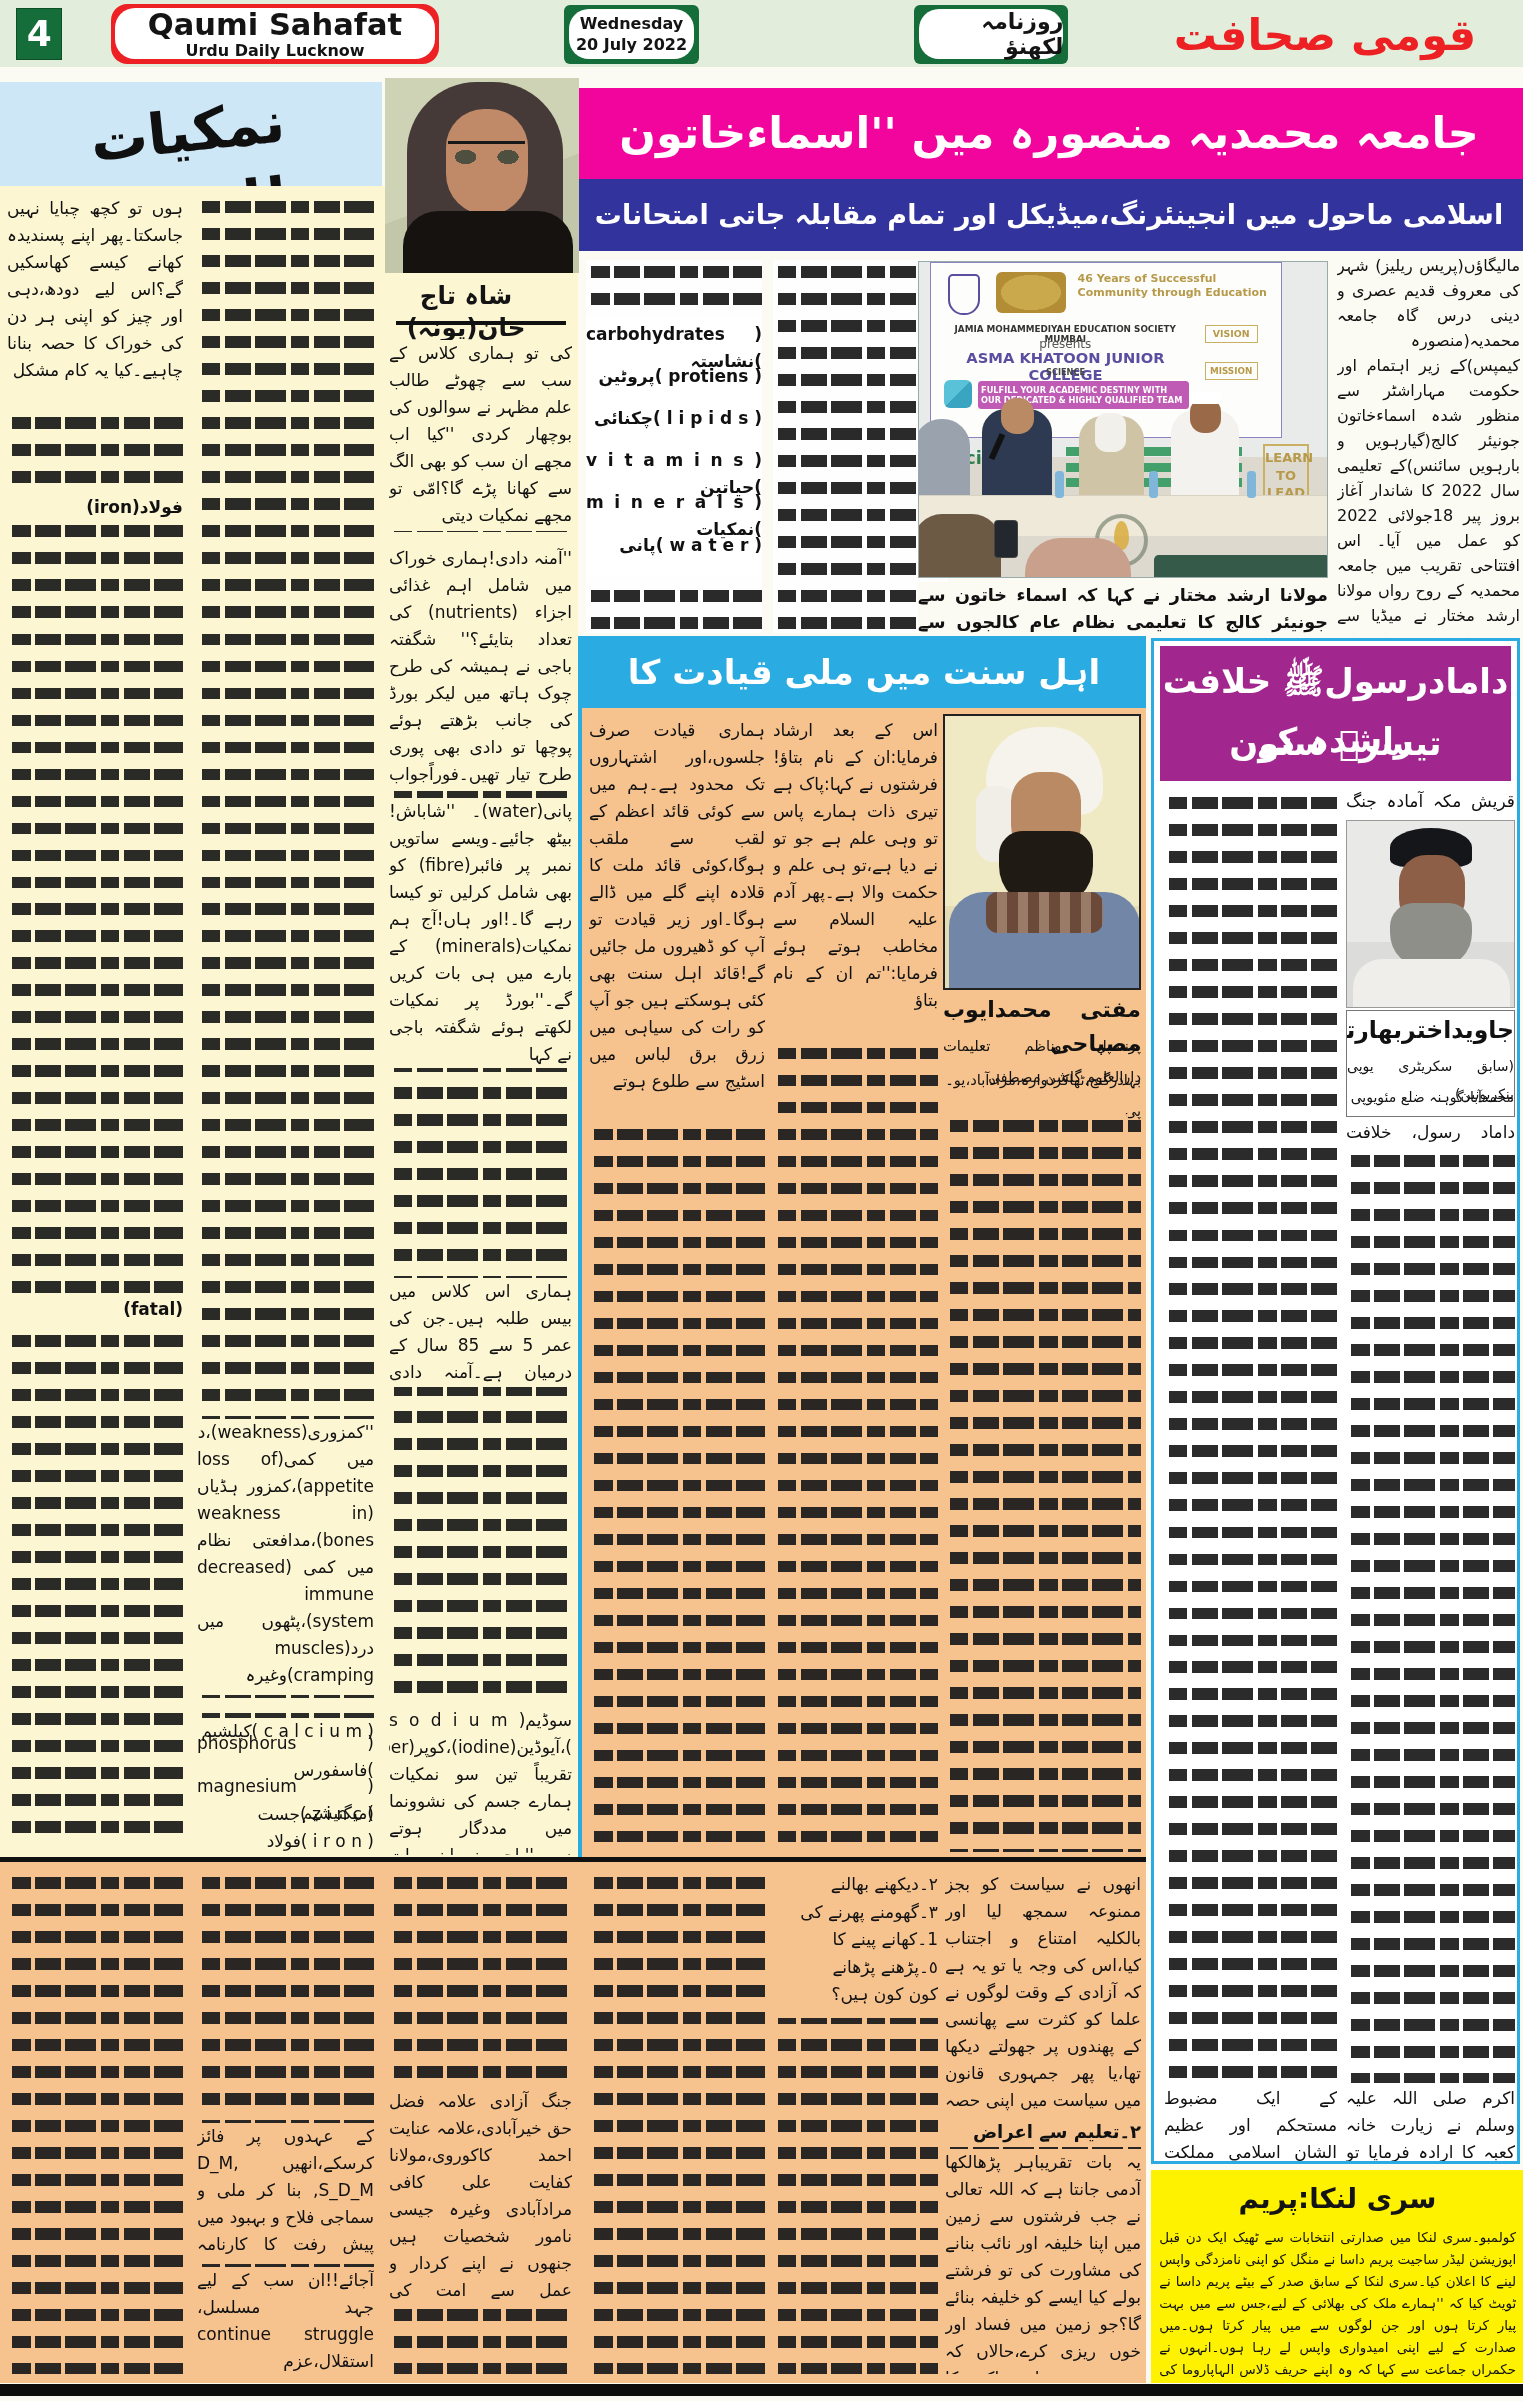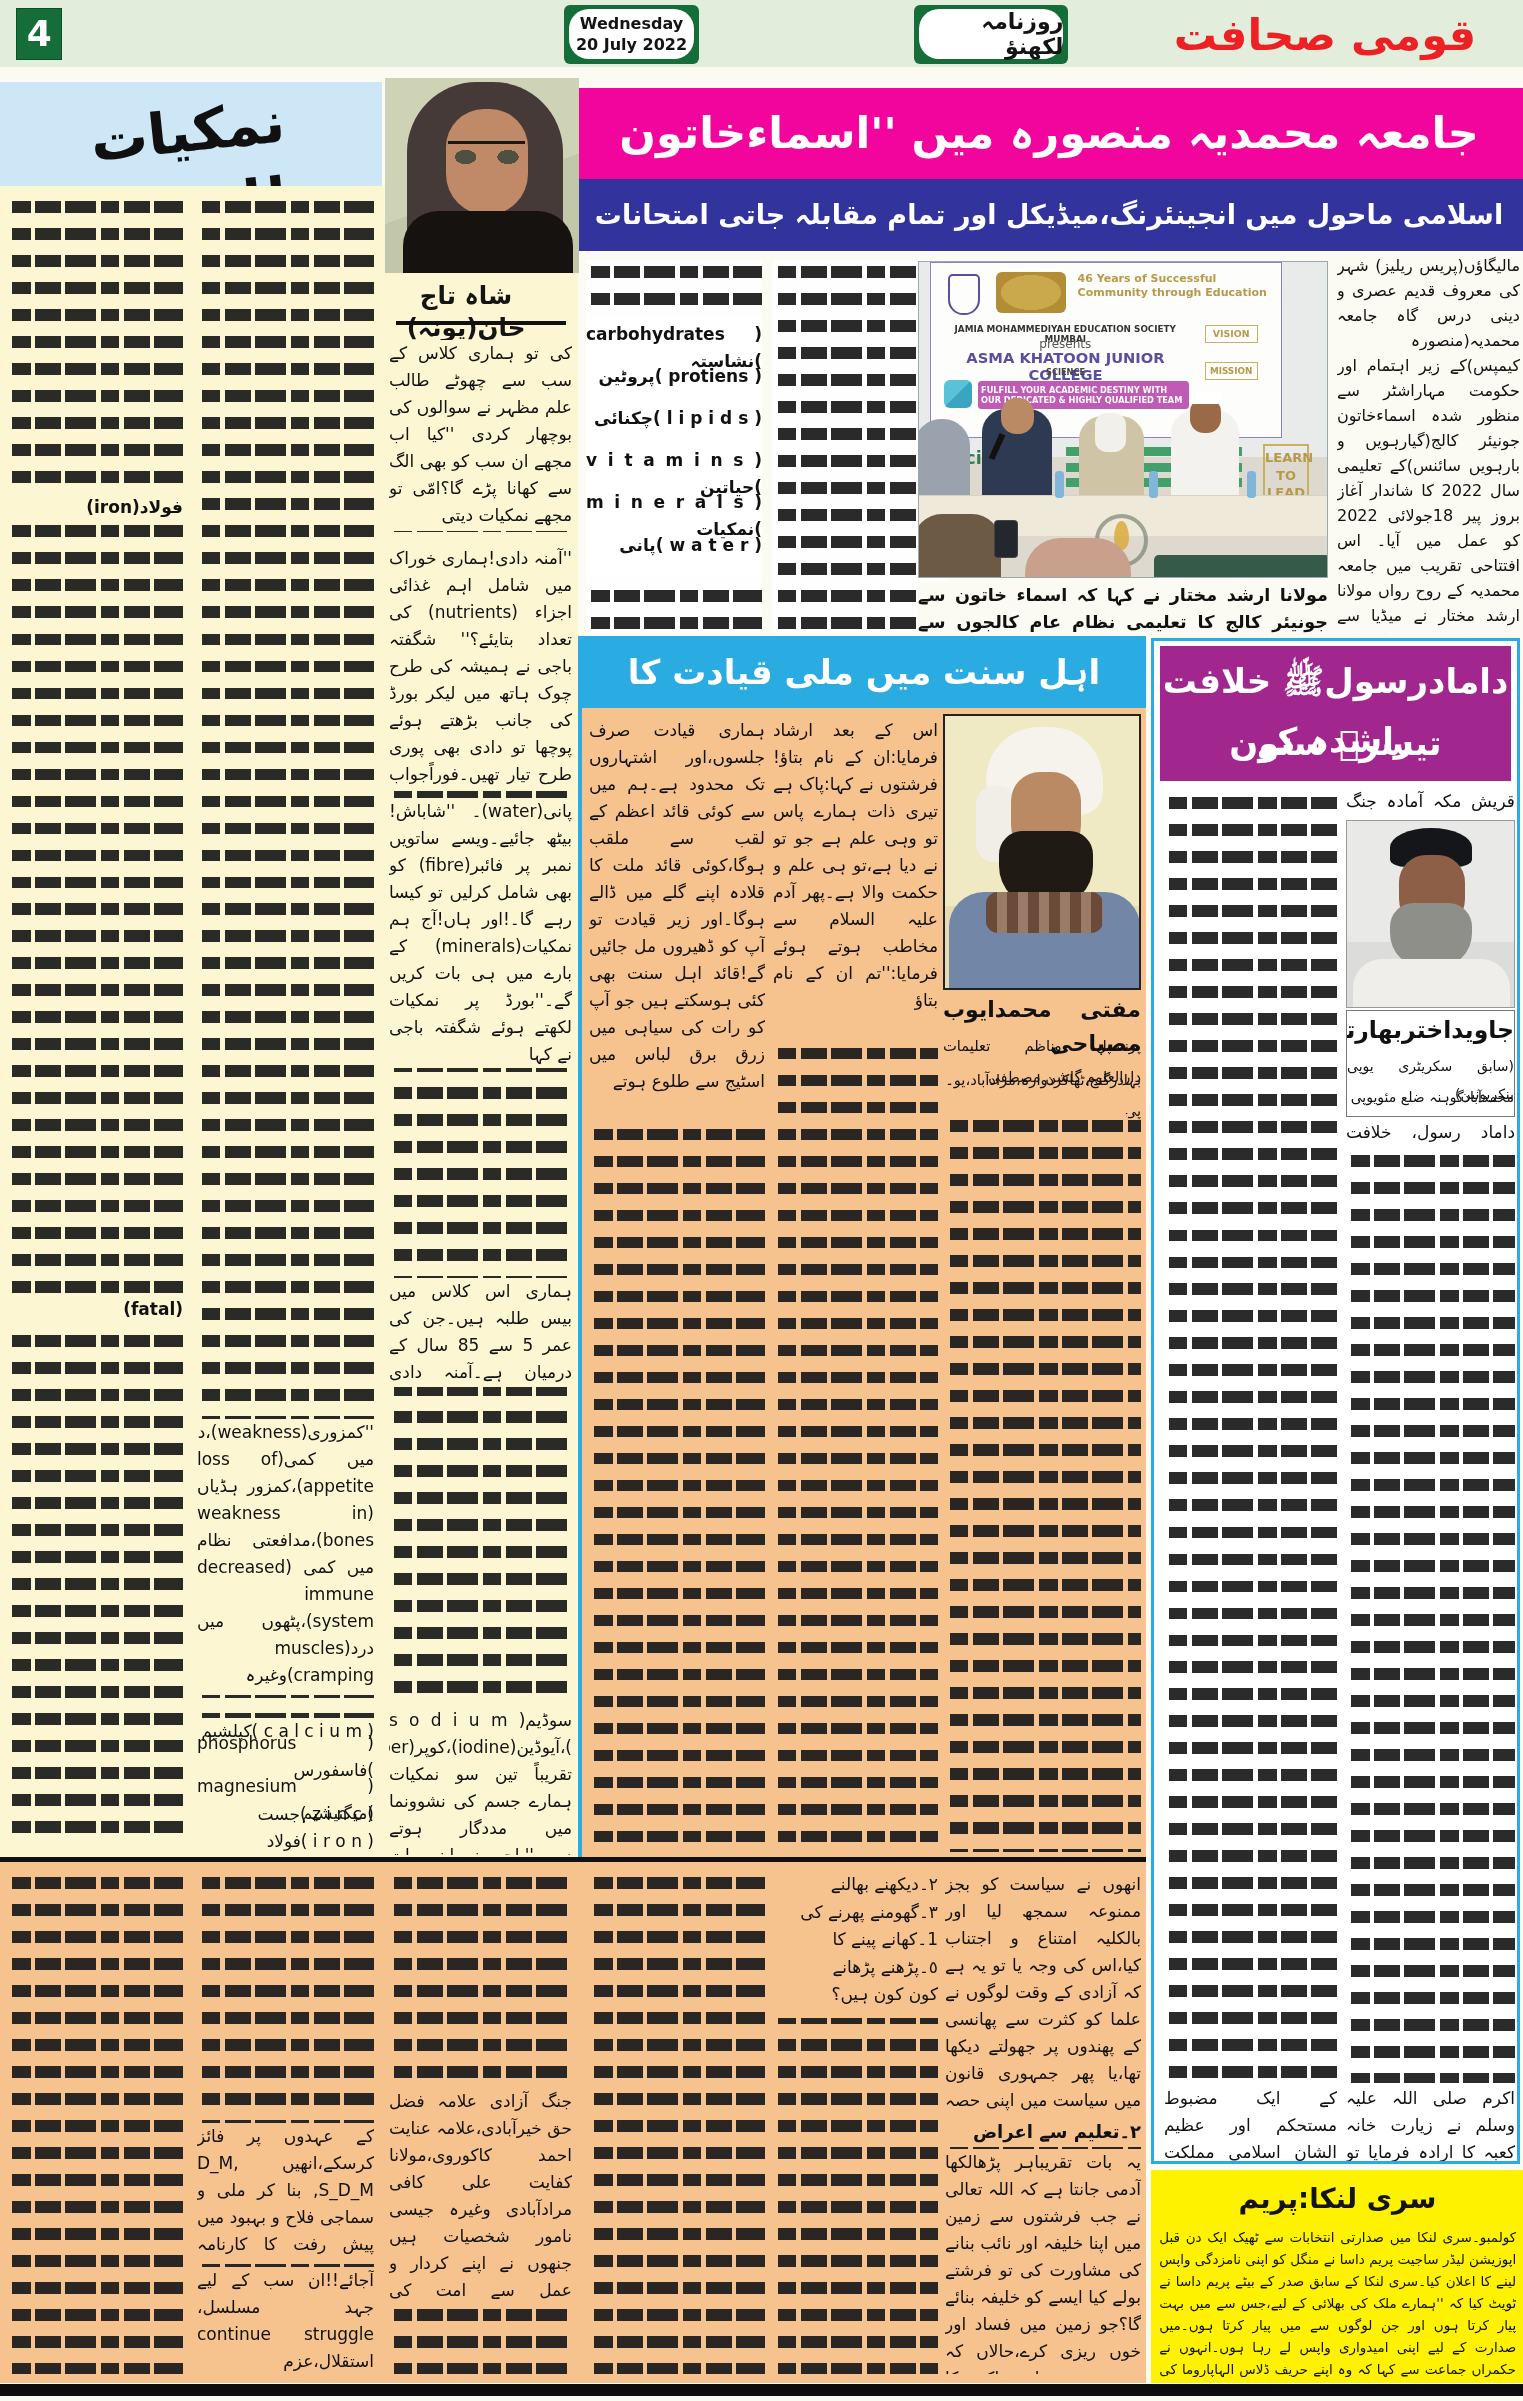--- a/index.html
+++ b/index.html
@@ -26,20 +26,26 @@
 </style>
 </head>
 <body>
 
 <div id="page">
 
   <div class="abs" style="left:0;top:0;width:1524px;height:67px;background:#e2eedb"></div>
   <div class="abs c" style="left:16.4px;top:8.2px;width:46px;height:52px;background:#156e39;border:1.8px solid #0c4f27">
     <span class="b" style="color:#fff;font-size:36px;line-height:49px">4</span>
   </div>
+  <div class="abs" style="left:111px;top:3.5px;width:328px;height:60px;background:#ed2024;border-radius:16.4px;padding:4.1px">
+    <div class="wpill" style="width:100%;height:100%">
+      <span class="b" style="font-size:30.5px;line-height:33px">Qaumi Sahafat</span>
+      <span class="b" style="font-size:16px;line-height:19px">Urdu Daily Lucknow</span>
+    </div>
+  </div>
   <div class="abs greenbox" style="left:564px;top:4.7px;width:135px;height:59px;padding:4.7px">
     <div class="wpill" style="width:100%;height:100%">
       <span class="b" style="font-size:16px;line-height:21px">Wednesday</span>
       <span class="b" style="font-size:16px;line-height:21px">20 July 2022</span>
     </div>
   </div>
   <div class="abs greenbox" style="left:914px;top:4.7px;width:154px;height:59px;padding:4.7px">
     <div class="wpill" style="width:100%;height:100%">
       <span class="b rtl urdu" dir="rtl" style="font-size:22px">روزنامہ لکھنؤ</span>
     </div>
@@ -66,20 +72,21 @@
     <div class="abs" style="left:17.6px;top:133px;width:170px;height:65px;background:#15120f;border-radius:35px 35px 0 0"></div>
   </div>
 
   <div class="abs c rtl urdu b" dir="rtl" style="left:369px;top:280px;width:194px;font-size:24.6px;line-height:32px">شاہ تاج خان(پونہ)</div>
   <div class="abs" style="left:396px;top:321px;width:170px;height:3.5px;background:#111"></div>
 
   <div class="tx m-yellow" style="left:7px;top:195px;width:176px;height:1651px"></div>
   <div class="tx m-yellow" style="left:197px;top:195px;width:177px;height:1651px"></div>
   <div class="tx m-yellow" style="left:389px;top:352px;width:183px;height:1494px"></div>
 
+  <div class="body-text urdu" dir="rtl" style="left:7px;top:195px;width:176px;height:218px;background:#fcf6d2">ہوں تو کچھ چبایا نہیں جاسکتا۔پھر اپنے پسندیدہ کھانے کیسے کھاسکیں گے؟اس لیے دودھ،دہی اور چیز کو اپنی ہر دن کی خوراک کا حصہ بنانا چاہیے۔کیا یہ کام مشکل</div>
   <div class="body-text urdu b" dir="rtl" style="left:7px;top:494px;width:176px;height:27px;background:#fcf6d2">فولاد(iron)</div>
   <div class="body-text urdu b" dir="rtl" style="left:7px;top:1296px;width:176px;height:27px;background:#fcf6d2">(fatal)</div>
   <div class="body-text urdu" dir="rtl" style="left:197px;top:1419px;width:177px;height:276px;background:#fcf6d2">''کمزوری(weakness)،دست(diarrhoea)،متلی(nausea)،بھوک میں کمی(loss of appetite)،کمزور ہڈیاں (weakness in bones)،مدافعتی نظام میں کمی (decreased immune system)،پٹھوں میں درد(muscles cramping)وغیرہ</div>
   <div class="abs" style="left:197px;top:1718px;width:177px;height:138px;background:#fcf6d2">
     <div class="body-text urdu c" dir="rtl" style="left:0;top:0;width:177px">( c a l c i u m )کیلشیم</div>
     <div class="body-text urdu c" dir="rtl" style="left:0;top:12px;width:177px">( phosphorus )فاسفورس</div>
     <div class="body-text urdu c" dir="rtl" style="left:0;top:55px;width:177px">( magnesium )میگنیشیم</div>
     <div class="body-text urdu c" dir="rtl" style="left:0;top:83px;width:177px">( z i n c )جست</div>
     <div class="body-text urdu c" dir="rtl" style="left:0;top:110px;width:177px">( i r o n )فولاد</div>
   </div>

